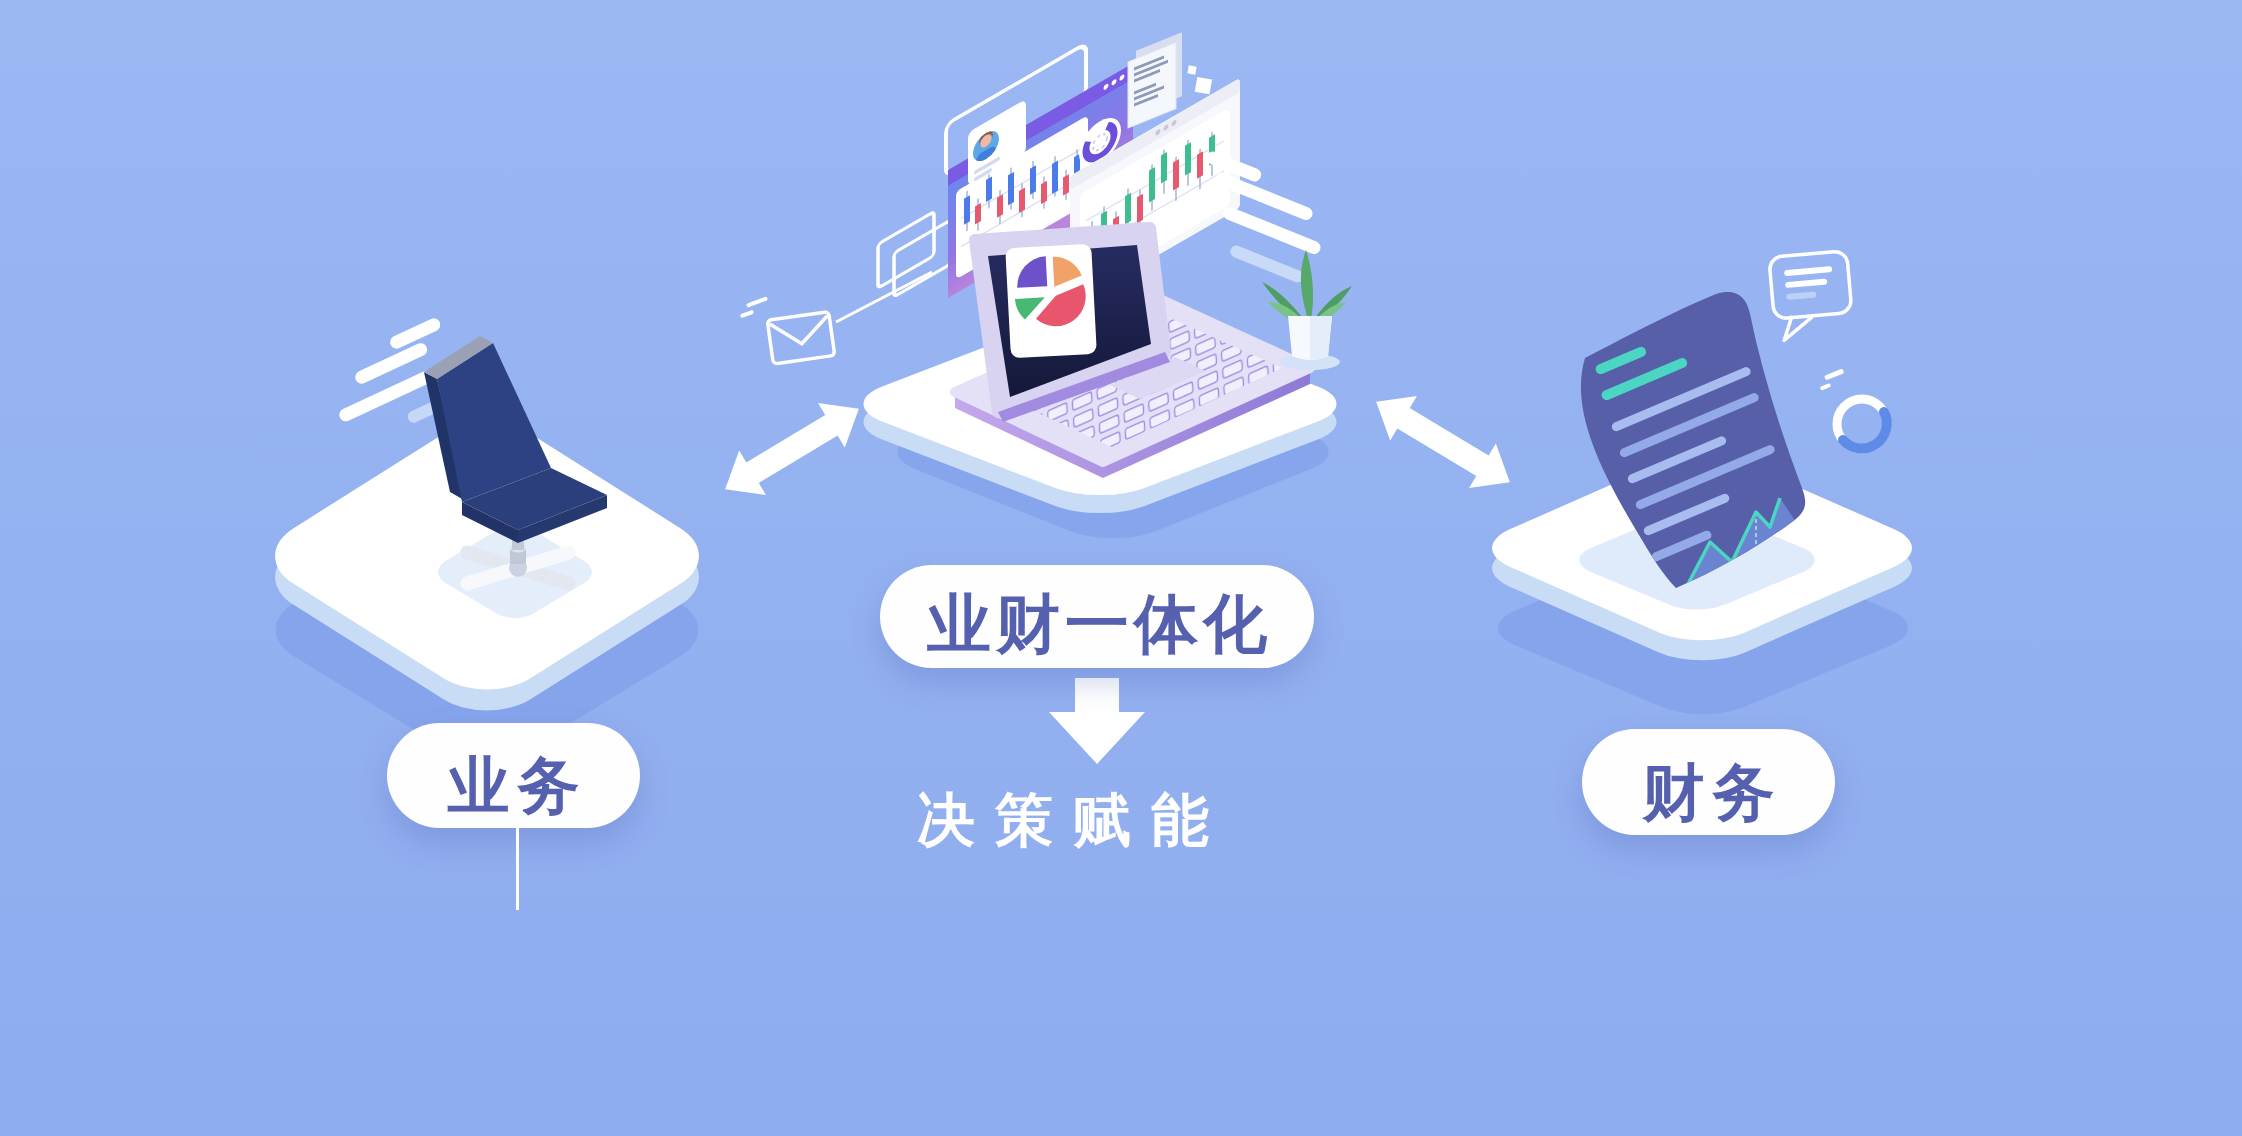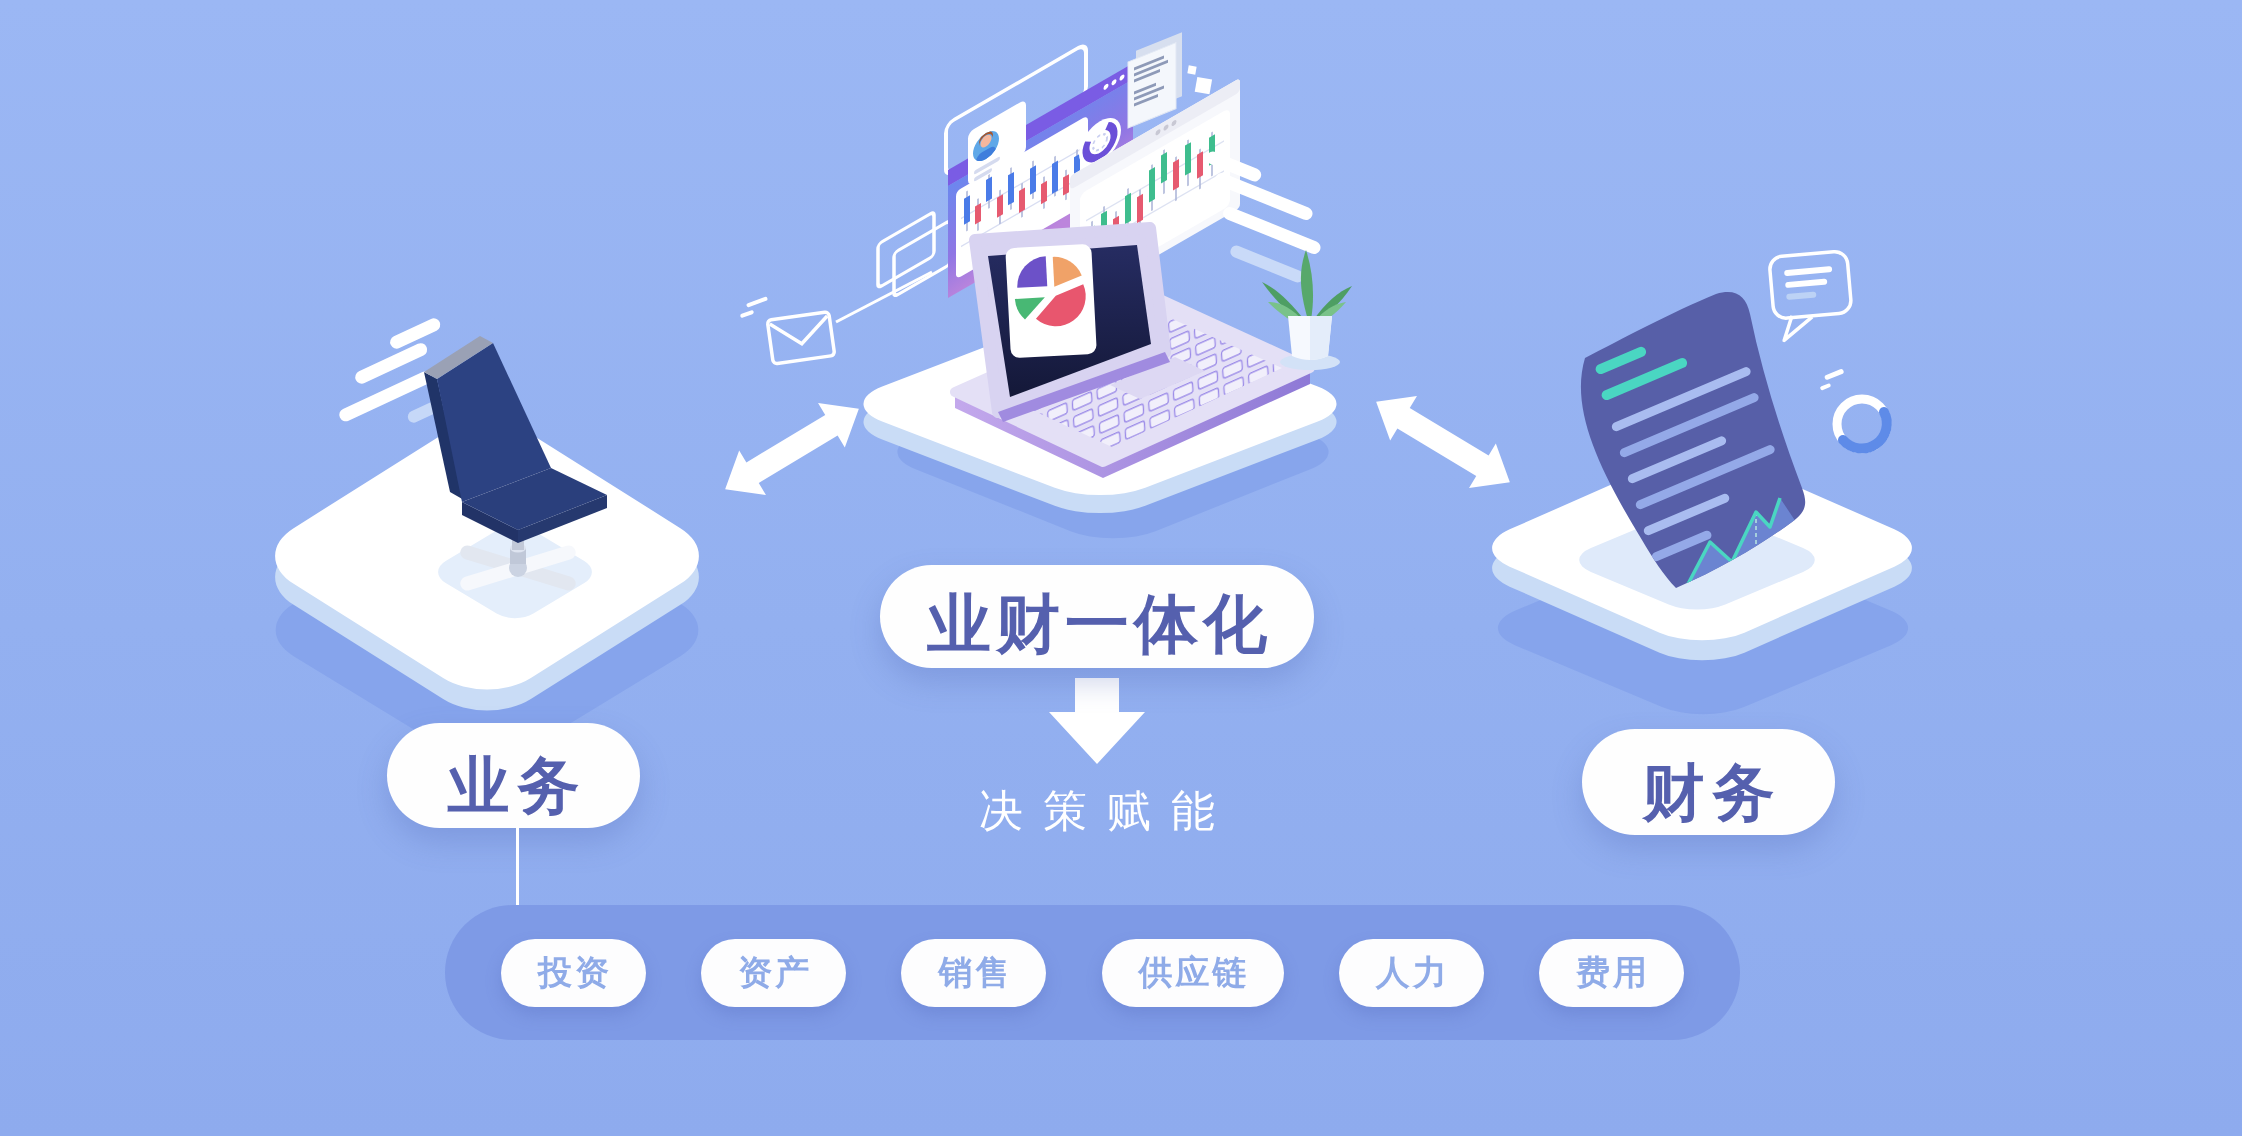--- a/index.html
+++ b/index.html
@@ -11,22 +11,22 @@
   .art{position:absolute;left:0;top:0;width:2242px;height:1136px;}
   .pill-label{
     position:absolute;background:#FEFEFE;border-radius:60px;
     display:flex;align-items:flex-end;justify-content:center;
     color:#5560AE;font-weight:700;
     box-shadow:0 14px 30px rgba(80,100,180,.28);
   }
   .pill-label.side{font-size:62px;letter-spacing:8px;text-indent:8px;}
   .pill-label.main{font-size:64px;letter-spacing:5px;text-indent:5px;}
   .outcome{
-    position:absolute;color:#FFFFFF;font-size:44px;font-weight:400;
-    letter-spacing:20px;text-indent:20px;text-align:center;
+    position:absolute;color:#FFFFFF;font-size:58px;font-weight:700;
+    letter-spacing:20px;text-indent:20px;
   }
   .connector{position:absolute;width:3px;background:#FFFFFF;}
   .modules-bar{
     position:absolute;left:445px;top:905px;width:1295px;height:135px;
     background:#7E9AE6;border-radius:68px;
     display:flex;align-items:center;justify-content:space-between;
     padding:0 56px;box-sizing:border-box;
   }
   .module-pill{
     background:#FDFDFE;border-radius:34px;height:68px;
@@ -365,34 +365,14 @@
   </div>
 
   <div class="pill-label side" style="left:387px;top:723px;width:253px;height:105px;">
     <span>业务</span>
   </div>
 
   <div class="outcome" style="left:897px;top:782px;width:400px;">决策赋能</div>
 
   <div class="connector" style="left:516px;top:826px;height:84px;"></div>
 
-  <div class="modules-bar">
-    <div class="module-pill">
-      <span>投资</span>
-    </div>
-    <div class="module-pill">
-      <span>资产</span>
-    </div>
-    <div class="module-pill">
-      <span>销售</span>
-    </div>
-    <div class="module-pill">
-      <span>供应链</span>
-    </div>
-    <div class="module-pill">
-      <span>人力</span>
-    </div>
-    <div class="module-pill">
-      <span>费用</span>
-    </div>
-  </div>
 
 </div>
 
 </body></html>

